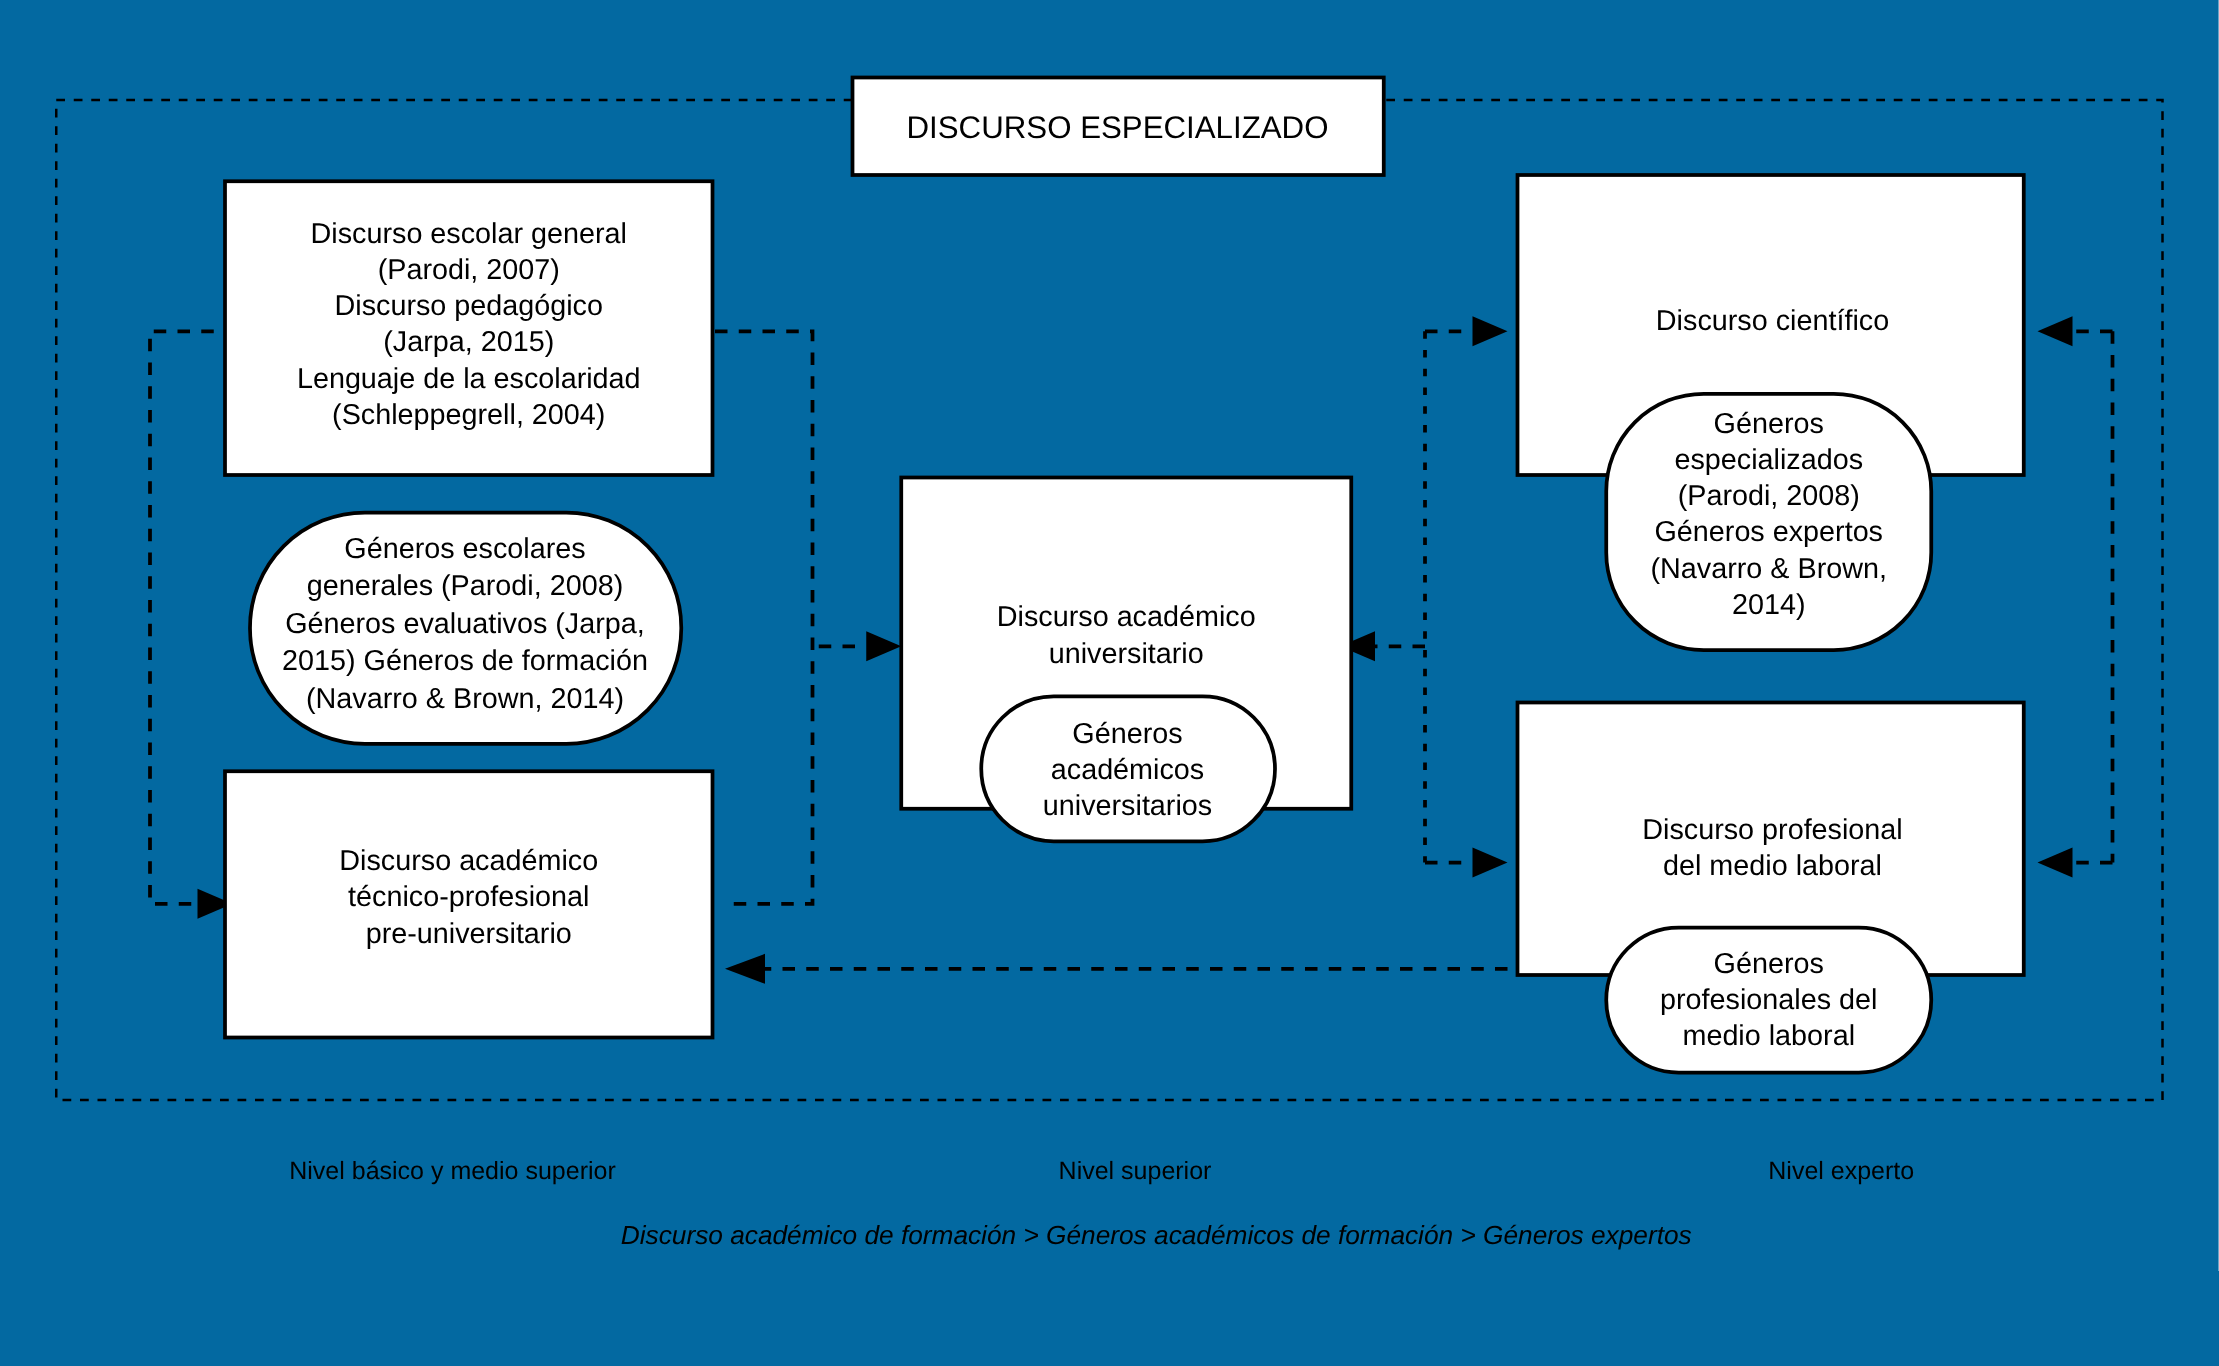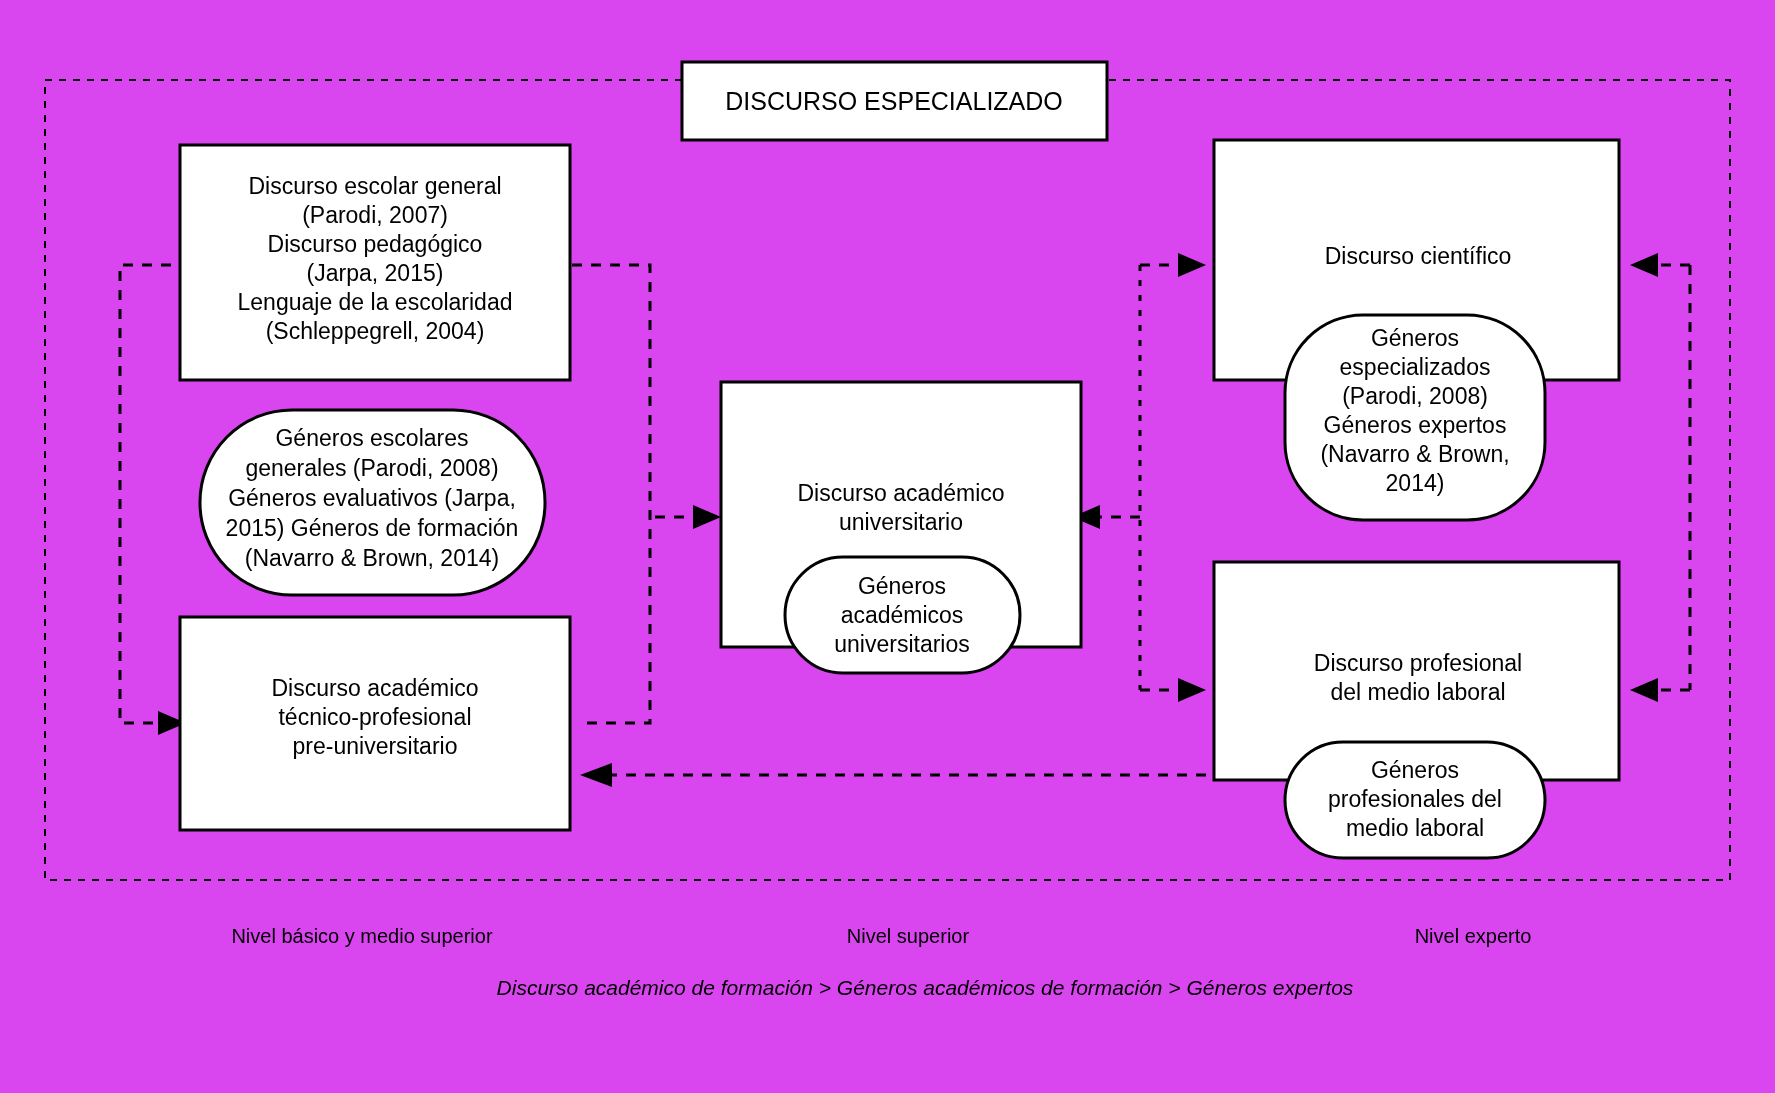--- a/index.html
+++ b/index.html
@@ -8,21 +8,21 @@
     background: #ffffff;
   }
   body {
     font-family: "Liberation Sans", sans-serif;
     color: #000000;
   }
   #canvas {
     position: relative;
     width: 1775px;
     height: 1093px;
-    background: #d946ef;
+    background: #0369a1;
     overflow: hidden;
   }
   svg.diagram {
     position: absolute;
     top: 0;
     left: 0;
     width: 1775px;
     height: 1093px;
   }
   .box-text {

